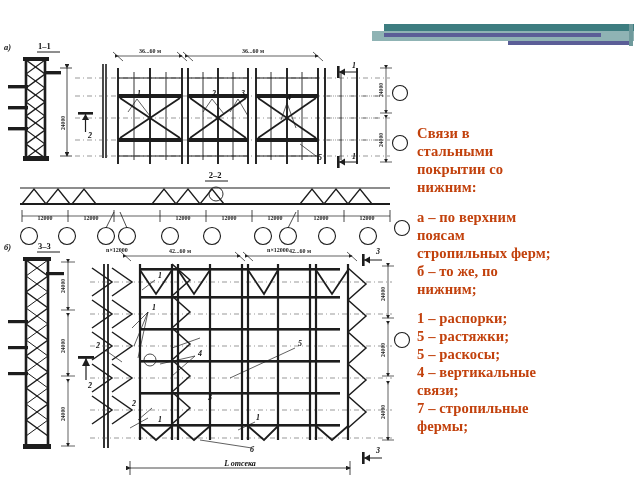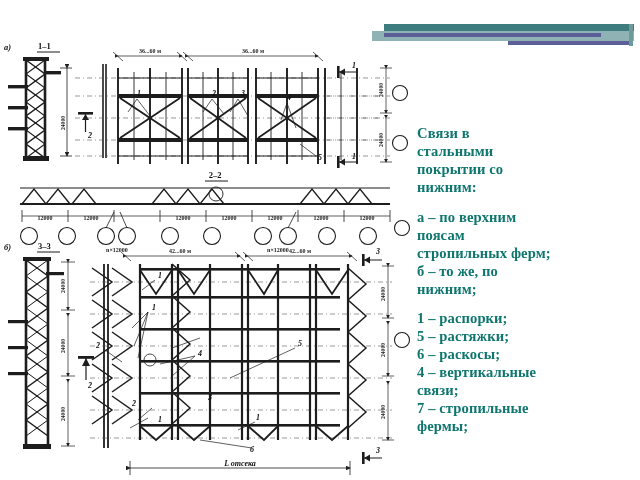--- a/index.html
+++ b/index.html
@@ -27,21 +27,21 @@
   
   #text-panel {
     position: absolute;
     left: 417px;
     top: 125px;
     width: 218px;
     font-family: "Liberation Serif", serif;
     font-weight: bold;
     font-size: 14.6px;
     line-height: 1.23;
-    color: #0f766e;
+    color: #c2410c;
     letter-spacing: 0.1px;
   }
   #text-panel .blk { margin: 0 0 0 0; }
   #text-panel .gap { height: 12px; }
   #text-panel .ln  { white-space: nowrap; }
 
   
   #drawing {
     position: absolute;
     left: 0; top: 28px;
@@ -507,21 +507,21 @@
       <div class="ln">стропильных ферм;</div>
       <div class="ln">б – то же, по</div>
       <div class="ln">нижним;</div>
     </div>
 
     <div class="gap"></div>
 
     <div class="blk">
       <div class="ln">1 – распорки;</div>
       <div class="ln">5 – растяжки;</div>
-      <div class="ln">6 – раскосы;</div>
+      <div class="ln">5 – раскосы;</div>
       <div class="ln">4 – вертикальные</div>
       <div class="ln">связи;</div>
       <div class="ln">7 – стропильные</div>
       <div class="ln">фермы;</div>
     </div>
 
   </div>
 
 </div>
 

